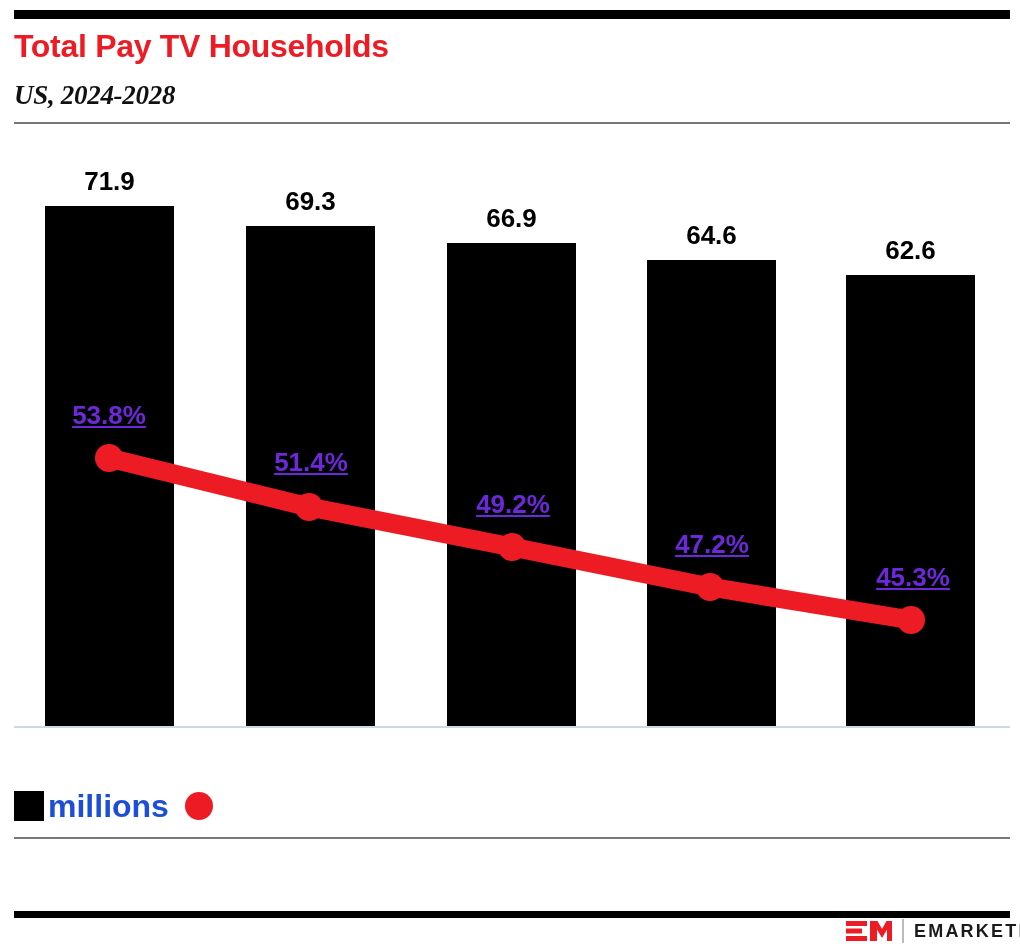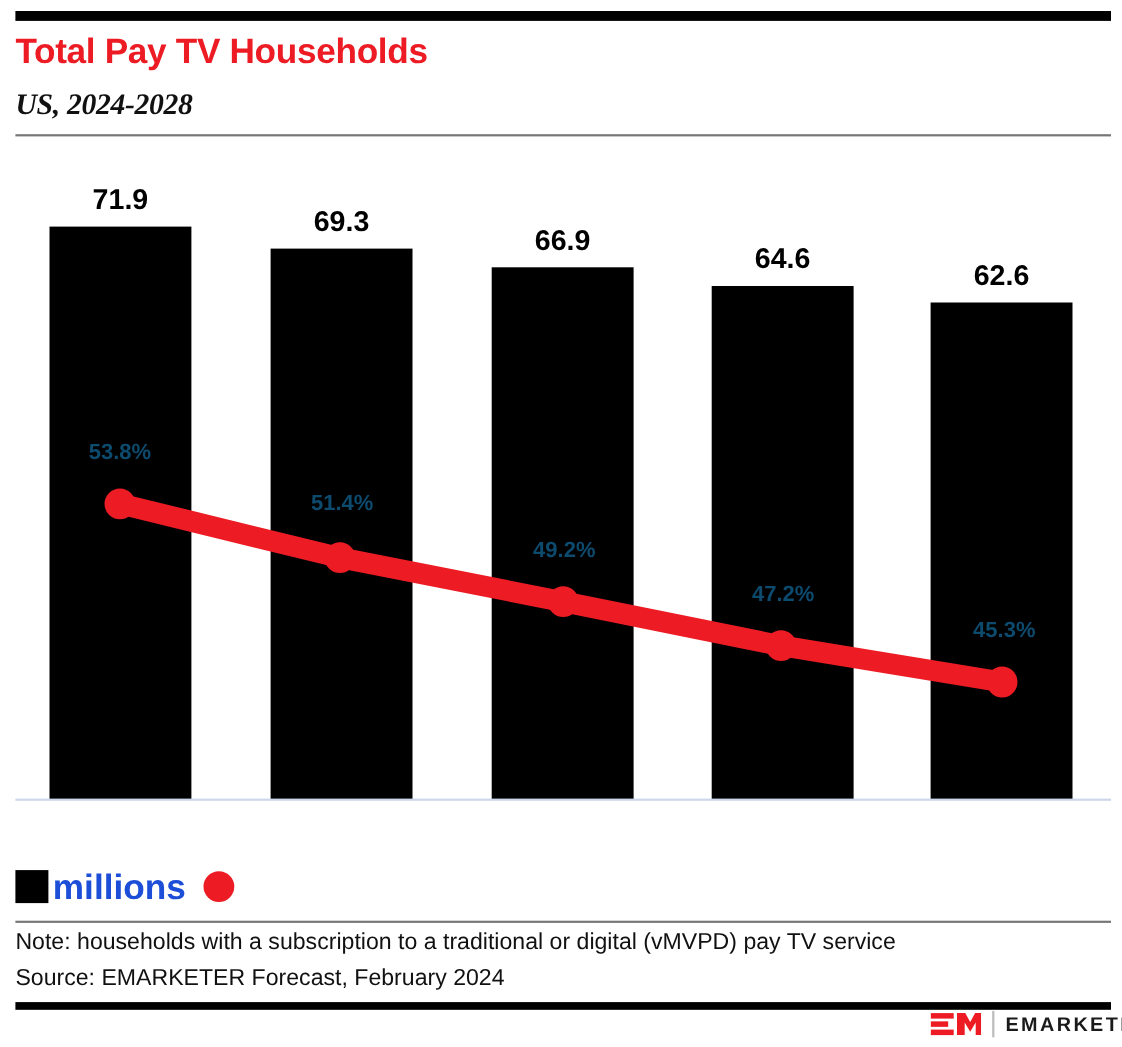--- a/index.html
+++ b/index.html
@@ -34,22 +34,22 @@
   }
   .axis-line{position:absolute;left:14px;top:726px;width:996px;height:2px;background:#ccd8ea;}
   .xtick{
     position:absolute;top:700px;font-size:27px;font-weight:normal;color:#000;
     text-align:center;white-space:nowrap;
   }
 
   
   .lineLayer{position:absolute;left:0;top:0;width:1020px;height:760px;pointer-events:none;}
   .pct-label{
-    position:absolute;font-size:20px;font-weight:bold;color:#0c4a6e;
-    white-space:nowrap;text-align:center;
+    position:absolute;font-size:26px;font-weight:bold;color:#6d28d9;
+    white-space:nowrap;text-align:center;text-decoration:underline;
   }
 
   
   .legend{position:absolute;left:14px;top:790px;height:32px;}
   .legend-item{position:absolute;display:flex;align-items:center;height:32px;}
   .sw-square{width:30px;height:30px;background:#000;}
   .sw-circle{width:28px;height:28px;border-radius:50%;background:#ED1C24;}
   .legend-text{font-size:32px;font-weight:bold;color:#1d4ed8;margin-left:4px;white-space:nowrap;}
 
   
@@ -118,22 +118,20 @@
     <div class="legend-item" style="left:0px;">
       <span class="sw-square"></span>
       <span class="legend-text">millions</span>
     </div>
     <div class="legend-item" style="left:171px;">
       <span class="sw-circle"></span>
     </div>
   </div>
 
   <div class="rule-foot"></div>
-  <div class="note">Note: households with a subscription to a traditional or digital (vMVPD) pay TV service</div>
-  <div class="source">Source: EMARKETER Forecast, February 2024</div>
   <div class="rule-bottom"></div>
 
   <div class="logo">
     <span class="logo-mark">
       <svg width="46" height="22" viewBox="0 0 46 22" aria-hidden="true">
         <rect x="0" y="1" width="21" height="5" fill="#ED1C24"></rect>
         <rect x="0" y="8.5" width="16" height="5" fill="#ED1C24"></rect>
         <rect x="0" y="16" width="21" height="5" fill="#ED1C24"></rect>
         <polygon points="24,21 24,1 31.5,1 36,9 40.5,1 46,1 46,21 41,21 41,9.5 36,18 31,9.5 31,21" fill="#ED1C24"></polygon>
       </svg>

